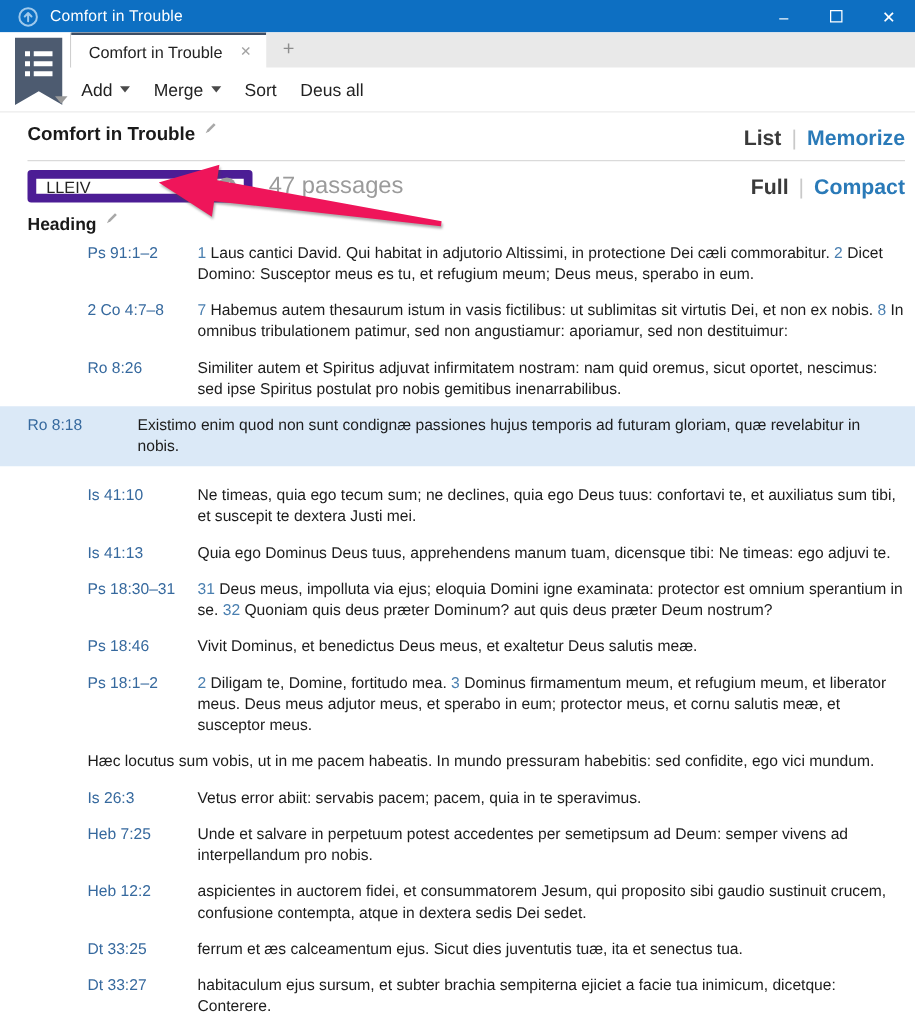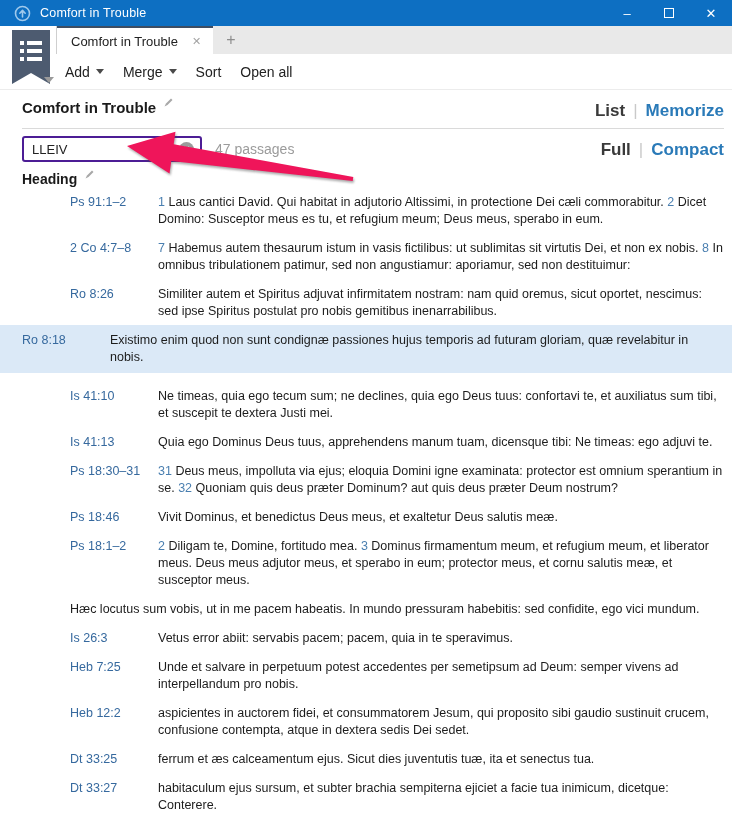--- a/index.html
+++ b/index.html
@@ -50,29 +50,29 @@
   }
   .panel-title-wrap { display:flex; align-items:flex-start; gap:7px; }
   .panel-title { font-size:15px; font-weight:bold; color:#1a1a1a; }
   .pencil { margin-top:-2px; }
   .toggle-group { display:flex; align-items:center; gap:8px; font-size:17px; font-weight:600; padding-top:2px; }
   .toggle-sep { color:#c9c9c9; font-weight:400; }
   .toggle-on { color:#3a3a3a; }
   .toggle-off { color:#2a7ab8; }
   .search-row { display:flex; align-items:center; margin-top:7px; }
   .search-box {
-    width:180px; height:26px; border:2px solid #4c1d95; border-radius:3px;
+    width:180px; height:26px; border:7px solid #4c1d95; border-radius:3px;
     display:flex; align-items:center; padding:0 6px 0 8px; background:#fff;
   }
   .search-value { flex:1; font-size:13px; color:#222; }
   .clear-btn {
     width:15px; height:15px; border-radius:50%; background:#9b9b9b; color:#fff;
     font-size:10px; line-height:15px; text-align:center; flex-shrink:0;
   }
-  .passage-count { margin-left:13px; color:#9b9b9b; font-size:14px; }
+  .passage-count { margin-left:13px; color:#9b9b9b; font-size:19px; }
   .density-group { margin-left:auto; }
   .section-row { margin:9px 0 7px; display:flex; align-items:flex-start; gap:7px; }
   .section-title { font-size:14px; font-weight:bold; color:#1a1a1a; }
   
   .passage-list { margin-top:6px; }
   .row { display:flex; margin-bottom:12px; font-size:12.5px; line-height:17px;margin-left:48px; }
   .row .ref { width:88px; flex-shrink:0; color:#36699e; }
   .row .ptext { flex:1; color:#1c1c1c; }
   .verse-num { color:#4a7fb0; }
   .row.highlighted { background:#dbe9f7; padding:7px 8px 7px 22px; margin:-7px -8px 15px -22px; }
@@ -127,21 +127,21 @@
     <span class="caret-down"></span>
   </span>
   <span class="tool-item">
     <span>Merge</span>
     <span class="caret-down"></span>
   </span>
   <span class="tool-item">
     <span>Sort</span>
   </span>
   <span class="tool-item">
-    <span>Open all</span>
+    <span>Deus all</span>
   </span>
 </div>
 
 <div class="content">
 
   <div class="title-row">
     <div class="panel-title-wrap">
       <span class="panel-title">Comfort in Trouble</span>
       <svg class="pencil" width="11" height="11" viewBox="0 0 11 11">
         <polygon points="1.5,9.5 3,6.5 8,1.5 9.5,3 4.5,8" fill="#a8a8a8"></polygon>

